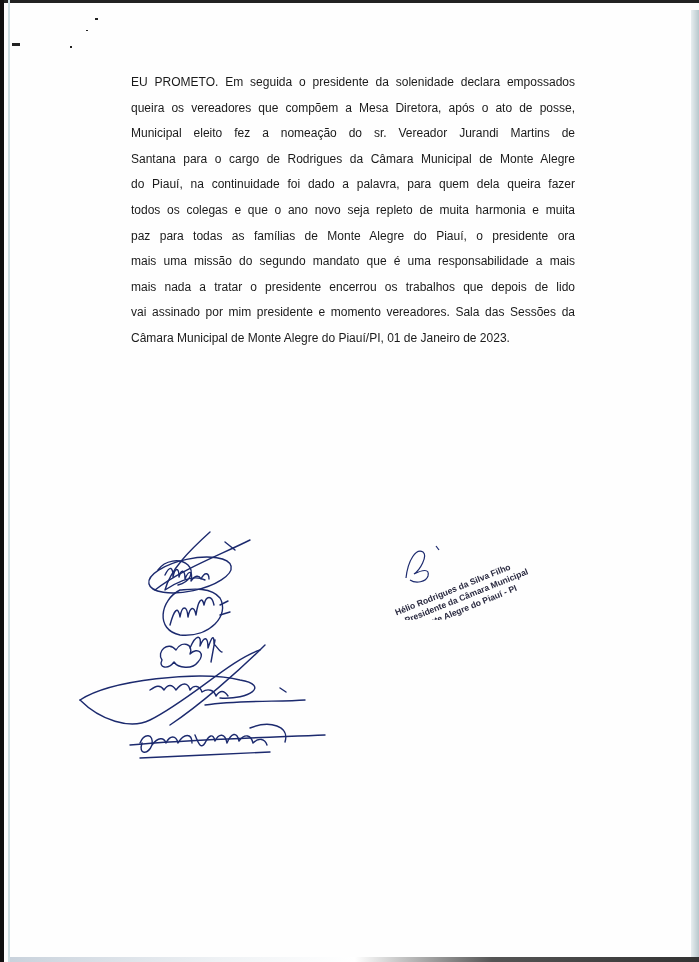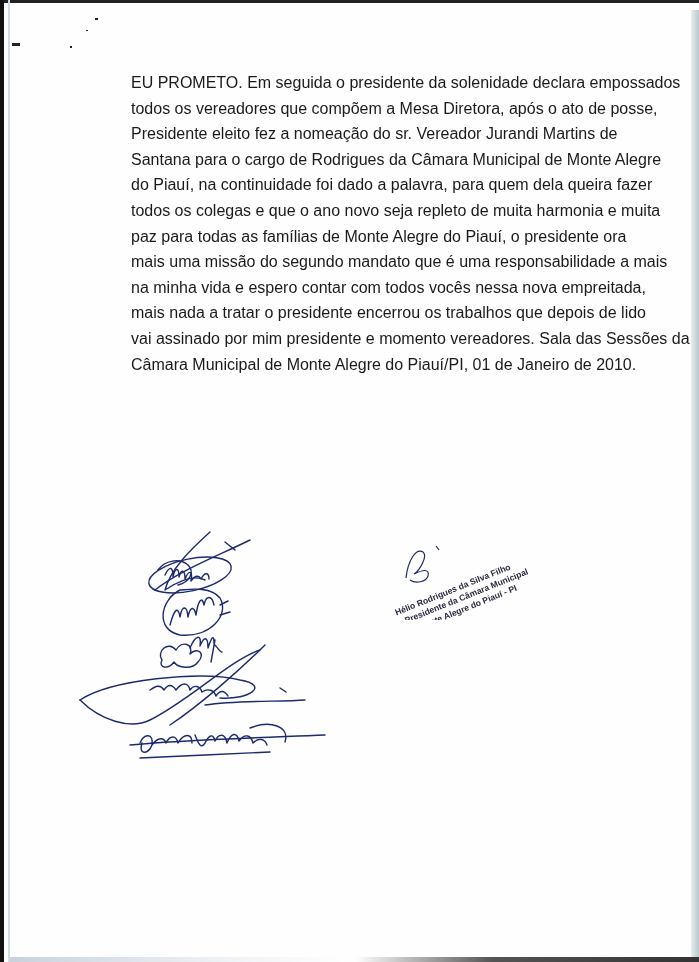--- a/index.html
+++ b/index.html
@@ -4,21 +4,21 @@
 <style>
   html, body { margin:0; padding:0; }
   body { width:699px; height:962px; background:#fff; position:relative; overflow:hidden; font-family:"Liberation Sans", sans-serif; }
   .page { position:absolute; left:0; top:0; width:699px; height:962px; background:#fefefe; }
   .edge-left { position:absolute; left:0; top:0; width:4px; height:962px; background:#111; }
   .edge-left2 { position:absolute; left:8px; top:0; width:2px; height:962px; background:#cfe0e4; }
   .edge-top { position:absolute; left:0; top:0; width:699px; height:3px; background:#222; }
   .edge-right { position:absolute; right:0; top:10px; width:8px; height:952px; background:linear-gradient(90deg,#e8eef0,#b8c7cc); }
   .edge-bottom { position:absolute; left:10px; bottom:0; width:689px; height:5px; background:linear-gradient(90deg,#c9d2dc 0%, #eef1f4 30%, #fff 50%, #555 70%, #333 100%); }
   .mark { position:absolute; background:#222; }
-  .body-text { position:absolute; left:131px; top:70px; width:444px; font-size:16px; line-height:25.6px; color:#1a1a1a; }
+  .body-text { position:absolute; left:131px; top:70px; width:444px; font-size:12px; line-height:25.6px; color:#1a1a1a; }
   .line { display:block; text-align:justify; text-align-last:justify; white-space:nowrap; height:25.6px; }
   .line.last { text-align-last:left; }
   .sig { position:absolute; }
   .stamp { position:absolute; left:378px; top:540px; width:170px; height:80px; }
   .stamp-text { font-family:"Liberation Sans", sans-serif; font-weight:bold; font-size:8.6px; fill:#2a2a40; }
 </style>
 </head>
 <body>
 
 <div class="page">
@@ -28,31 +28,30 @@
   <div class="edge-right"></div>
   <div class="edge-bottom"></div>
 
   <div class="mark" style="left:12px;top:43px;width:8px;height:3px;"></div>
   <div class="mark" style="left:95px;top:18px;width:3px;height:2px;"></div>
   <div class="mark" style="left:70px;top:46px;width:2px;height:2px;"></div>
   <div class="mark" style="left:86px;top:30px;width:2px;height:1px;"></div>
 
   <div class="body-text">
     <span class="line">EU PROMETO. Em seguida o presidente da solenidade declara empossados</span>
-    <span class="line">todos os vereadores que compõem a Mesa Diretora, após o ato de posse,</span>
-    <span class="line">Presidente eleito fez a nomeação do sr. Vereador Jurandi Martins de</span>
+    <span class="line">queira os vereadores que compõem a Mesa Diretora, após o ato de posse,</span>
+    <span class="line">Municipal eleito fez a nomeação do sr. Vereador Jurandi Martins de</span>
     <span class="line">Santana para o cargo de Rodrigues da Câmara Municipal de Monte Alegre</span>
     <span class="line">do Piauí, na continuidade foi dado a palavra, para quem dela queira fazer</span>
     <span class="line">todos os colegas e que o ano novo seja repleto de muita harmonia e muita</span>
     <span class="line">paz para todas as famílias de Monte Alegre do Piauí,  o presidente ora</span>
     <span class="line">mais uma missão do segundo mandato que é uma responsabilidade a mais</span>
-    <span class="line">na minha vida e espero contar com todos vocês nessa nova empreitada,</span>
     <span class="line">mais nada a tratar o presidente encerrou os trabalhos que depois de lido</span>
     <span class="line">vai assinado por mim presidente e momento vereadores. Sala das Sessões da</span>
-    <span class="line last">Câmara Municipal de Monte Alegre do Piauí/PI, 01 de Janeiro de 2010.</span>
+    <span class="line last">Câmara Municipal de Monte Alegre do Piauí/PI, 01 de Janeiro de 2023.</span>
   </div>
 
   <svg class="sig" style="left:70px;top:530px;" width="270" height="250" viewBox="0 0 270 250">
     <g fill="none" stroke="#1c2a6e" stroke-width="1.4" stroke-linecap="round" stroke-linejoin="round">
 
       <path d="M140 2 C120 20 100 40 95 60 C110 50 125 45 135 50 M88 40 C95 30 110 28 118 35 C125 42 120 52 108 55"></path>
       <path d="M95 45 c5 -10 8 -8 8 2 c2 -10 6 -10 6 0 c2 -8 6 -8 6 2 c4 -10 8 -8 6 2 c4 -6 8 -6 10 -2 c4 -8 8 -6 8 0"></path>
       <path d="M85 60 C110 40 150 25 180 10 M155 12 l10 8"></path>
       <ellipse cx="120" cy="45" rx="42" ry="16" transform="rotate(-12 120 45)"></ellipse>
 

